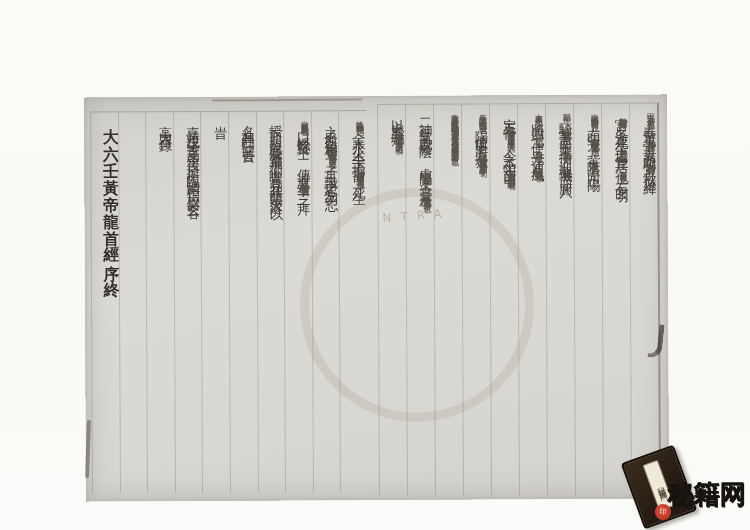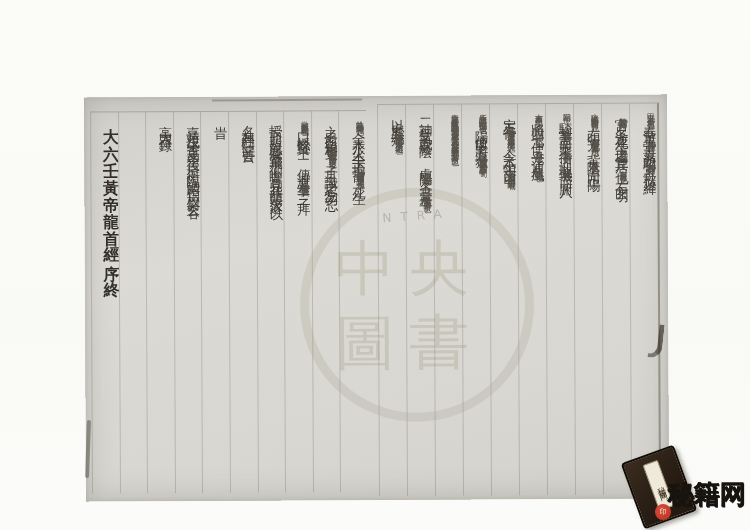--- a/index.html
+++ b/index.html
@@ -110,21 +110,20 @@
         <div class="col"><span class="runS">方東西南北也</span><span class="runL">將四七</span><span class="runS">謂二十八宿</span><span class="runL">使三光</span><span class="runS">日月星也</span><span class="runL">通八風</span><span class="runS">謂八風之動也</span></div>
         <div class="col"><span class="runL">定五行</span><span class="runS">謂東方木南方火西言金北方水便用事又地</span><span class="runL">令六壬領吉凶</span><span class="runS">言日辰陽水所生吉日辰㘚</span></div>
         <div class="col"><span class="runS">所乘之明三賤三曉仁王着便也</span><span class="runL">陽使甲將五嶽</span><span class="runS">謂六甲之柏也以五子凡起曰謂令甲子甸</span></div>
         <div class="col"><span class="runS">青龍㕝神在岳將尚五淡約问于未甄神后之地水將主于玄武神在戌㳂立夬撂康子甸戰在甲五方時下㤔之也</span></div>
         <div class="col"><span class="runL">二神受氣或處陰𡨋處陽</span><span class="runS">吉㘞里也</span><span class="runL">各盡其正</span><span class="runS">言魁是貼人五方十二辰也</span></div>
         <div class="col"><span class="runL">以處五鄉</span><span class="runS">謂東西南北中央金木水火土之鄉也</span></div>
       </div>
 
     <div class="watermark">
       <div class="wm-ring-text">NTRA</div>
-      <div class="wm-chars">中央圖書</div>
     </div>
   </div>
 
   <div class="smudge-left"></div>
   <div class="smudge-hook"></div>
   <div class="smudge-top"></div>
 
   <div class="mark-book">
     <div class="mark-book-label">秘籍网</div>
   </div>

